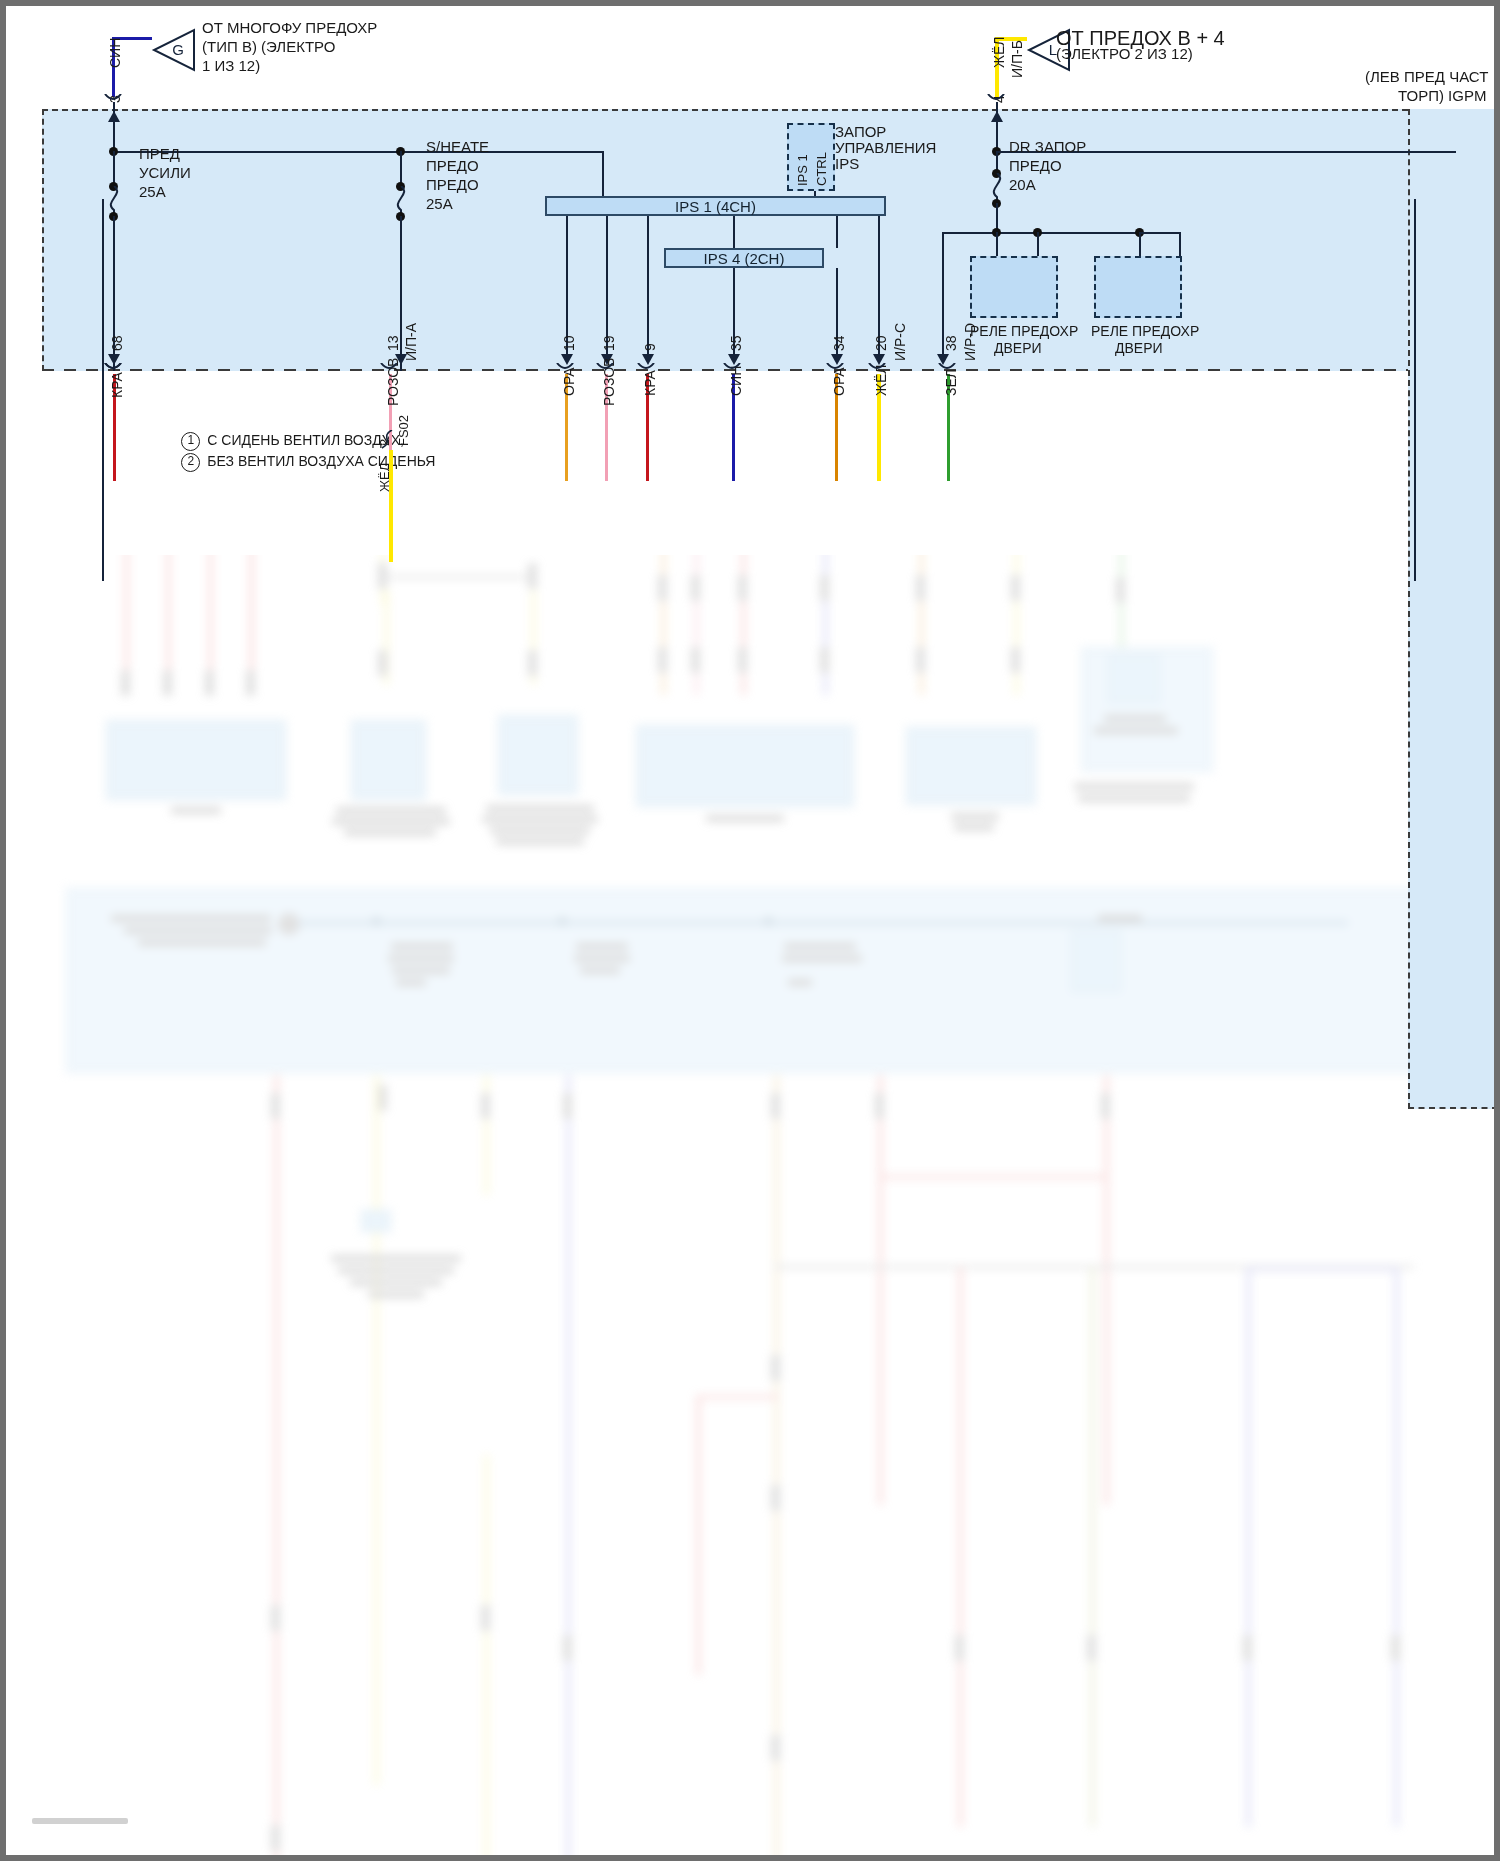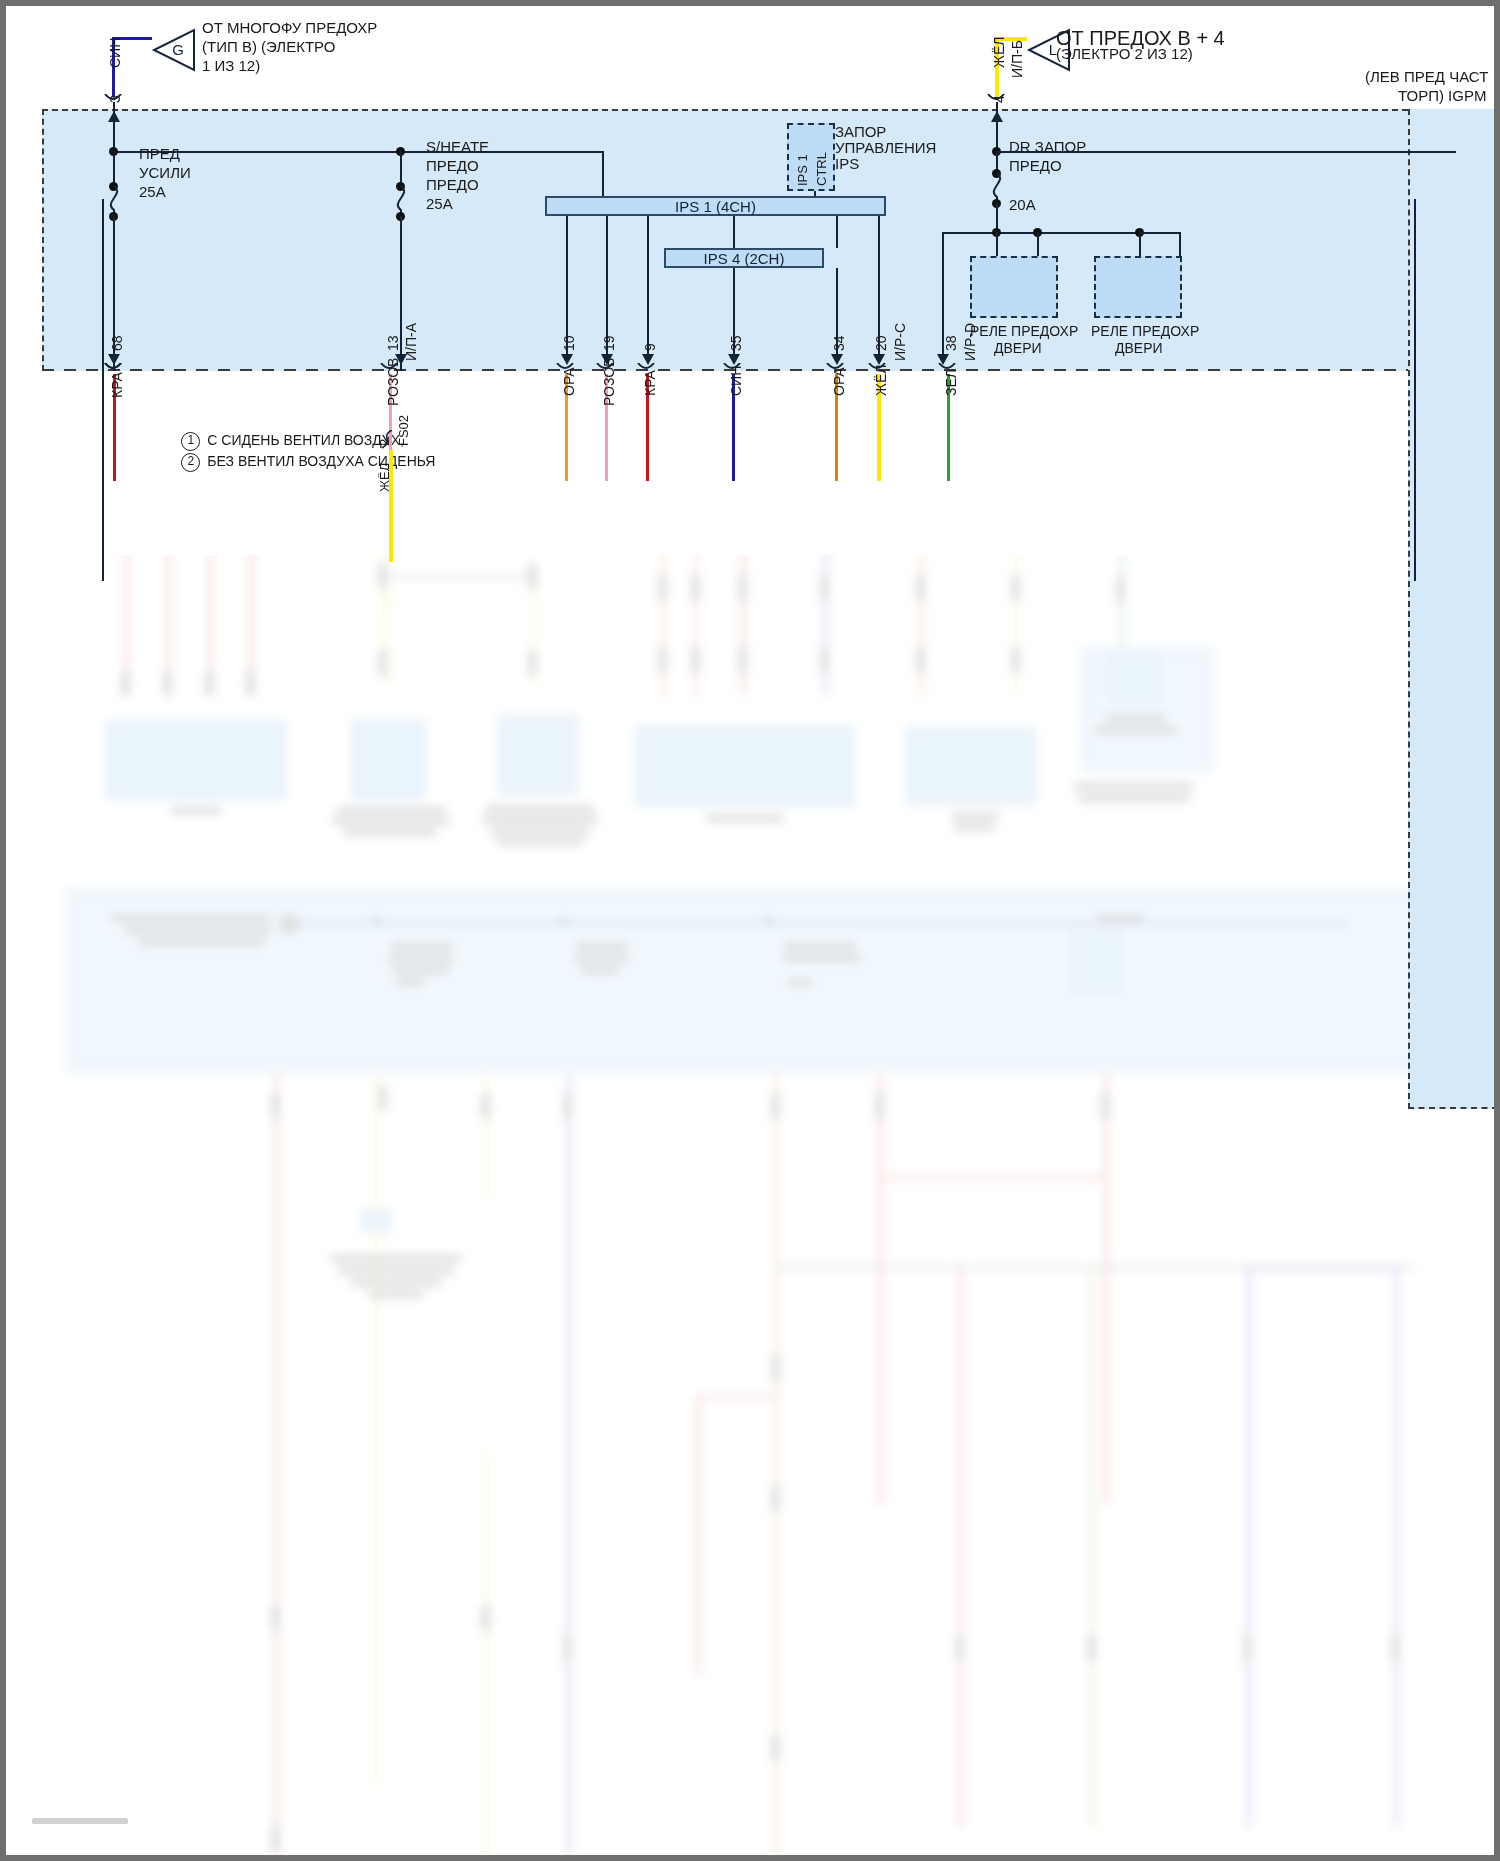--- a/index.html
+++ b/index.html
@@ -283,21 +283,21 @@
     <div class="dot" style="left:986px;top:141px;"></div>
     <div class="hline" style="left:990px;top:145px;width:460px;"></div>
     <div class="vline" style="left:990px;top:145px;height:22px;"></div>
     <div class="dot" style="left:986px;top:163px;"></div>
     <svg class="abs" style="left:982px;top:167px;" width="20" height="34">
       <path d="M9,0 C20,8 -2,16 9,24 L9,34" fill="none" stroke="#15233a" stroke-width="2"></path>
     </svg>
     <div class="dot" style="left:986px;top:193px;"></div>
     <div class="txt" style="left:1003px;top:132px;font-size:15px;">DR ЗАПОР</div>
     <div class="txt" style="left:1003px;top:151px;font-size:15px;">ПРЕДО</div>
-    <div class="txt" style="left:1003px;top:170px;font-size:15px;margin-top:20px;">20А</div>
+    <div class="txt" style="left:1003px;top:170px;font-size:15px;">20А</div>
     <div class="vline" style="left:990px;top:197px;height:30px;"></div>
 
     <div class="hline" style="left:936px;top:226px;width:214px;"></div>
     <div class="dot" style="left:986px;top:222px;"></div>
     <div class="dot" style="left:1027px;top:222px;"></div>
     <div class="dot" style="left:1129px;top:222px;"></div>
     <div class="vline" style="left:936px;top:226px;height:86px;"></div>
     <div class="vline" style="left:990px;top:226px;height:24px;"></div>
     <div class="vline" style="left:1031px;top:226px;height:24px;"></div>
     <div class="vline" style="left:1133px;top:226px;height:24px;"></div>

